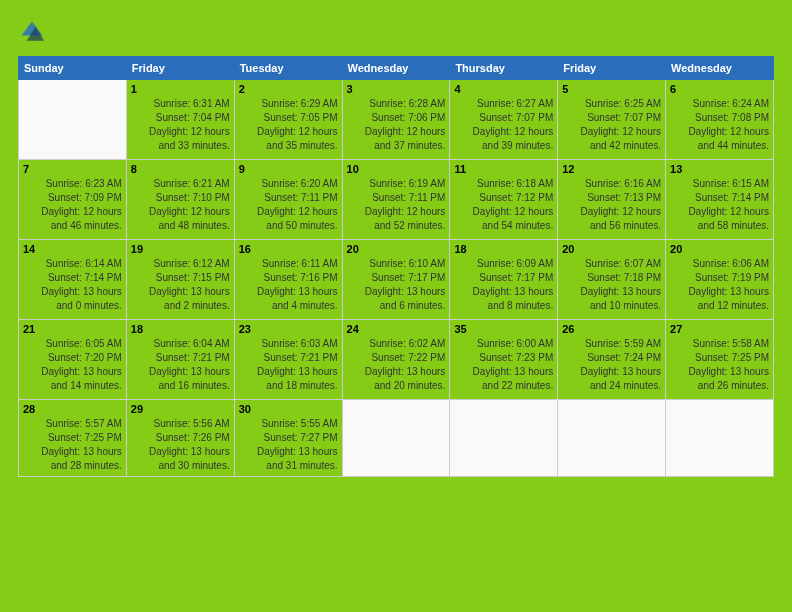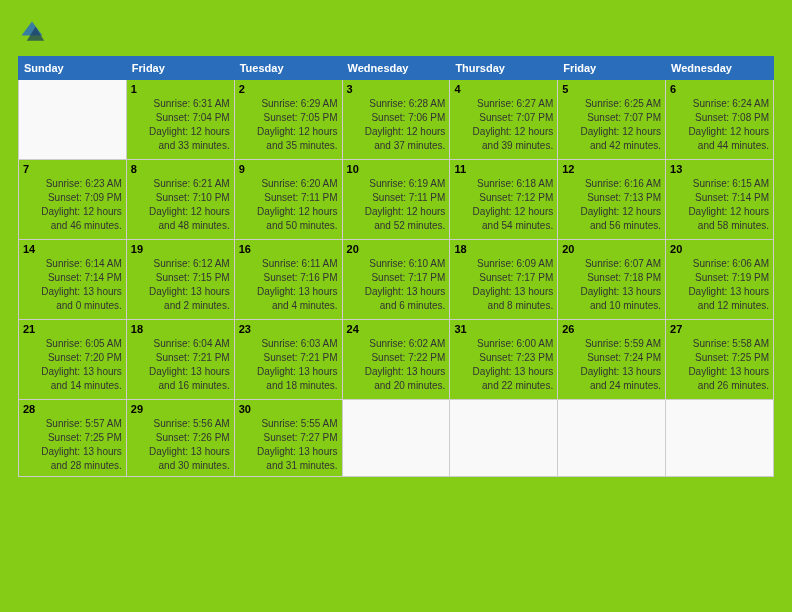--- a/index.html
+++ b/index.html
@@ -226,21 +226,21 @@
           </td>
           <td>
             <div class="day-num">23</div>
             <div class="day-info">Sunrise: 6:03 AM<br>Sunset: 7:21 PM<br>Daylight: 13 hours<br>and 18 minutes.</div>
           </td>
           <td>
             <div class="day-num">24</div>
             <div class="day-info">Sunrise: 6:02 AM<br>Sunset: 7:22 PM<br>Daylight: 13 hours<br>and 20 minutes.</div>
           </td>
           <td>
-            <div class="day-num">31</div>
+            <div class="day-num">35</div>
             <div class="day-info">Sunrise: 6:00 AM<br>Sunset: 7:23 PM<br>Daylight: 13 hours<br>and 22 minutes.</div>
           </td>
           <td>
             <div class="day-num">26</div>
             <div class="day-info">Sunrise: 5:59 AM<br>Sunset: 7:24 PM<br>Daylight: 13 hours<br>and 24 minutes.</div>
           </td>
           <td>
             <div class="day-num">27</div>
             <div class="day-info">Sunrise: 5:58 AM<br>Sunset: 7:25 PM<br>Daylight: 13 hours<br>and 26 minutes.</div>
           </td>

